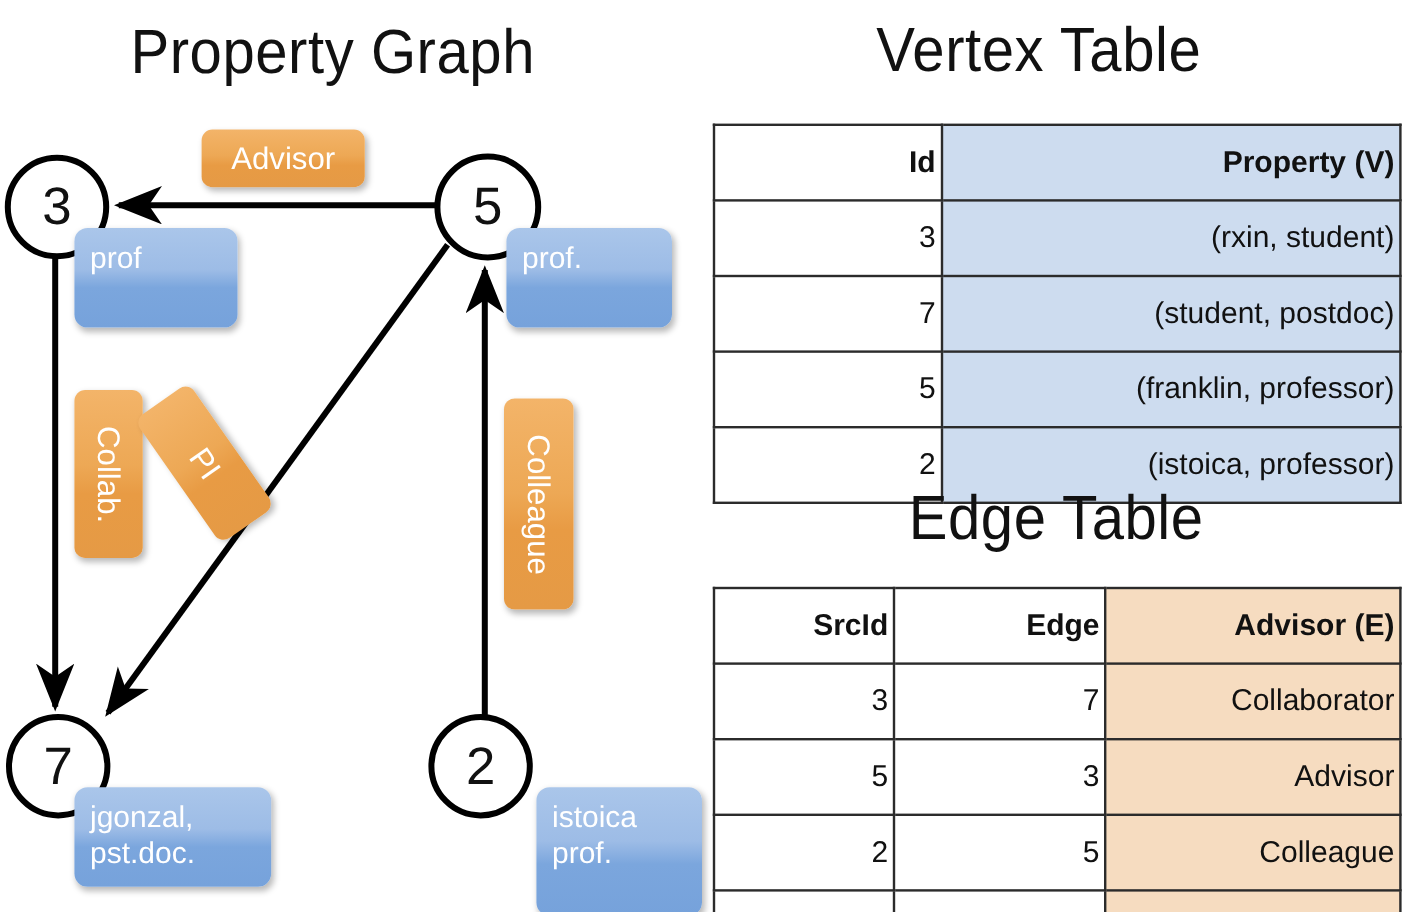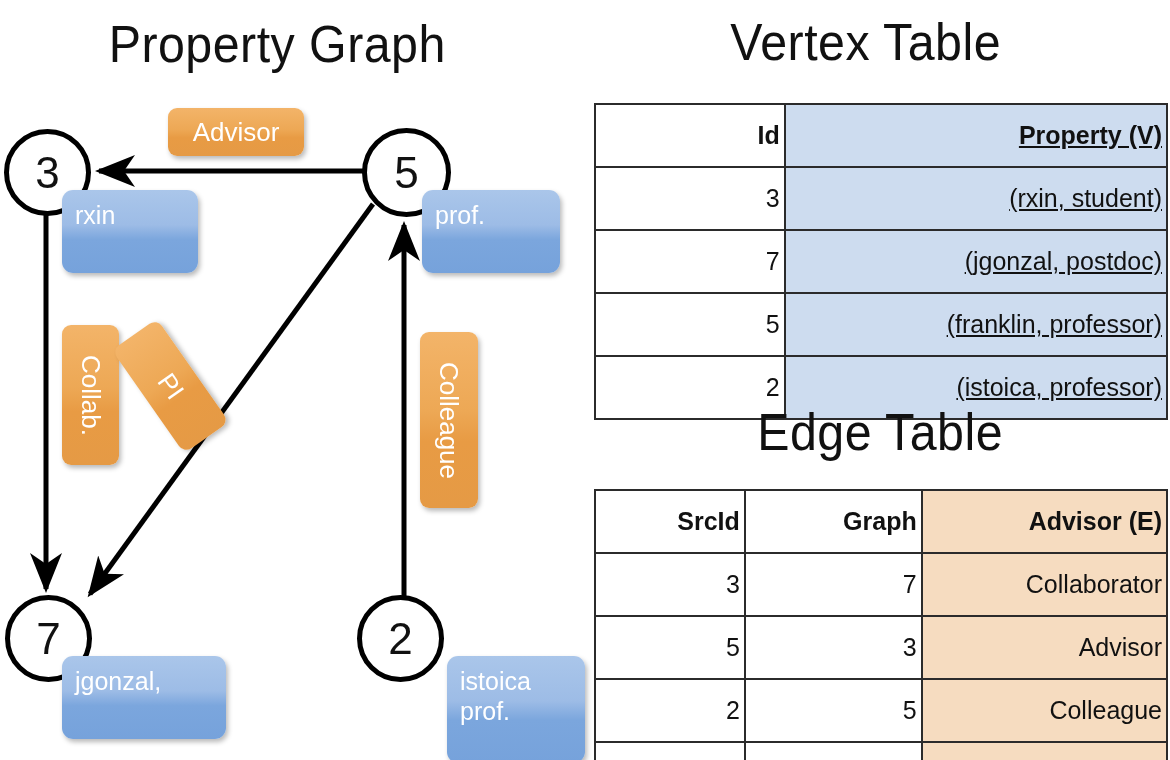--- a/index.html
+++ b/index.html
@@ -142,21 +142,21 @@
   }
   table.data-table th {
     font-weight: bold;
     font-size: 25px;
   }
   .cell-blue   { background: #cddcef; }
   .cell-orange { background: #f6dcc0; }
 
   #vertex-table { left: 594px; top: 103px; width: 574px; }
   #vertex-table .col-id   { width: 188px; }
-  #vertex-table .col-prop { width: 386px; text-decoration: underline; }
+  #vertex-table .col-prop { width: 386px; }
 
   #edge-table { left: 594px; top: 489px; width: 574px; }
   #edge-table .col-src  { width: 149px; }
   #edge-table .col-dst  { width: 178px; }
   #edge-table .col-prop { width: 247px; }
 </style>
 </head>
 <body>
 
 <div id="graph-panel">
@@ -186,27 +186,28 @@
     <span>5</span>
   </div>
   <div class="vertex-circle" id="vertex-7">
     <span>7</span>
   </div>
   <div class="vertex-circle" id="vertex-2">
     <span>2</span>
   </div>
 
   <div class="prop-box" id="prop-rxin">
-    <div>rxin</div>
+    <div>prof</div>
   </div>
   <div class="prop-box" id="prop-franklin">
     <div>prof.</div>
   </div>
   <div class="prop-box" id="prop-jgonzal">
     <div>jgonzal,</div>
+    <div>pst.doc.</div>
   </div>
   <div class="prop-box" id="prop-istoica">
     <div>istoica</div>
     <div>prof.</div>
   </div>
 
   <div class="rel-box" id="rel-advisor">
     <span class="rel-label">Advisor</span>
   </div>
   <div class="rel-box" id="rel-collab">
@@ -229,40 +230,40 @@
       <th class="col-prop cell-blue">Property (V)</th>
     </tr>
   </thead>
   <tbody>
     <tr>
       <td class="col-id">3</td>
       <td class="col-prop cell-blue">(rxin, student)</td>
     </tr>
     <tr>
       <td class="col-id">7</td>
-      <td class="col-prop cell-blue">(jgonzal, postdoc)</td>
+      <td class="col-prop cell-blue">(student, postdoc)</td>
     </tr>
     <tr>
       <td class="col-id">5</td>
       <td class="col-prop cell-blue">(franklin, professor)</td>
     </tr>
     <tr>
       <td class="col-id">2</td>
       <td class="col-prop cell-blue">(istoica, professor)</td>
     </tr>
   </tbody>
 </table>
 
 <div class="title" id="title-edge-table">Edge Table</div>
 
 <table class="data-table" id="edge-table">
   <thead>
     <tr>
       <th class="col-src">SrcId</th>
-      <th class="col-dst">Graph</th>
+      <th class="col-dst">Edge</th>
       <th class="col-prop cell-orange">Advisor (E)</th>
     </tr>
   </thead>
   <tbody>
     <tr>
       <td class="col-src">3</td>
       <td class="col-dst">7</td>
       <td class="col-prop cell-orange">Collaborator</td>
     </tr>
     <tr>

